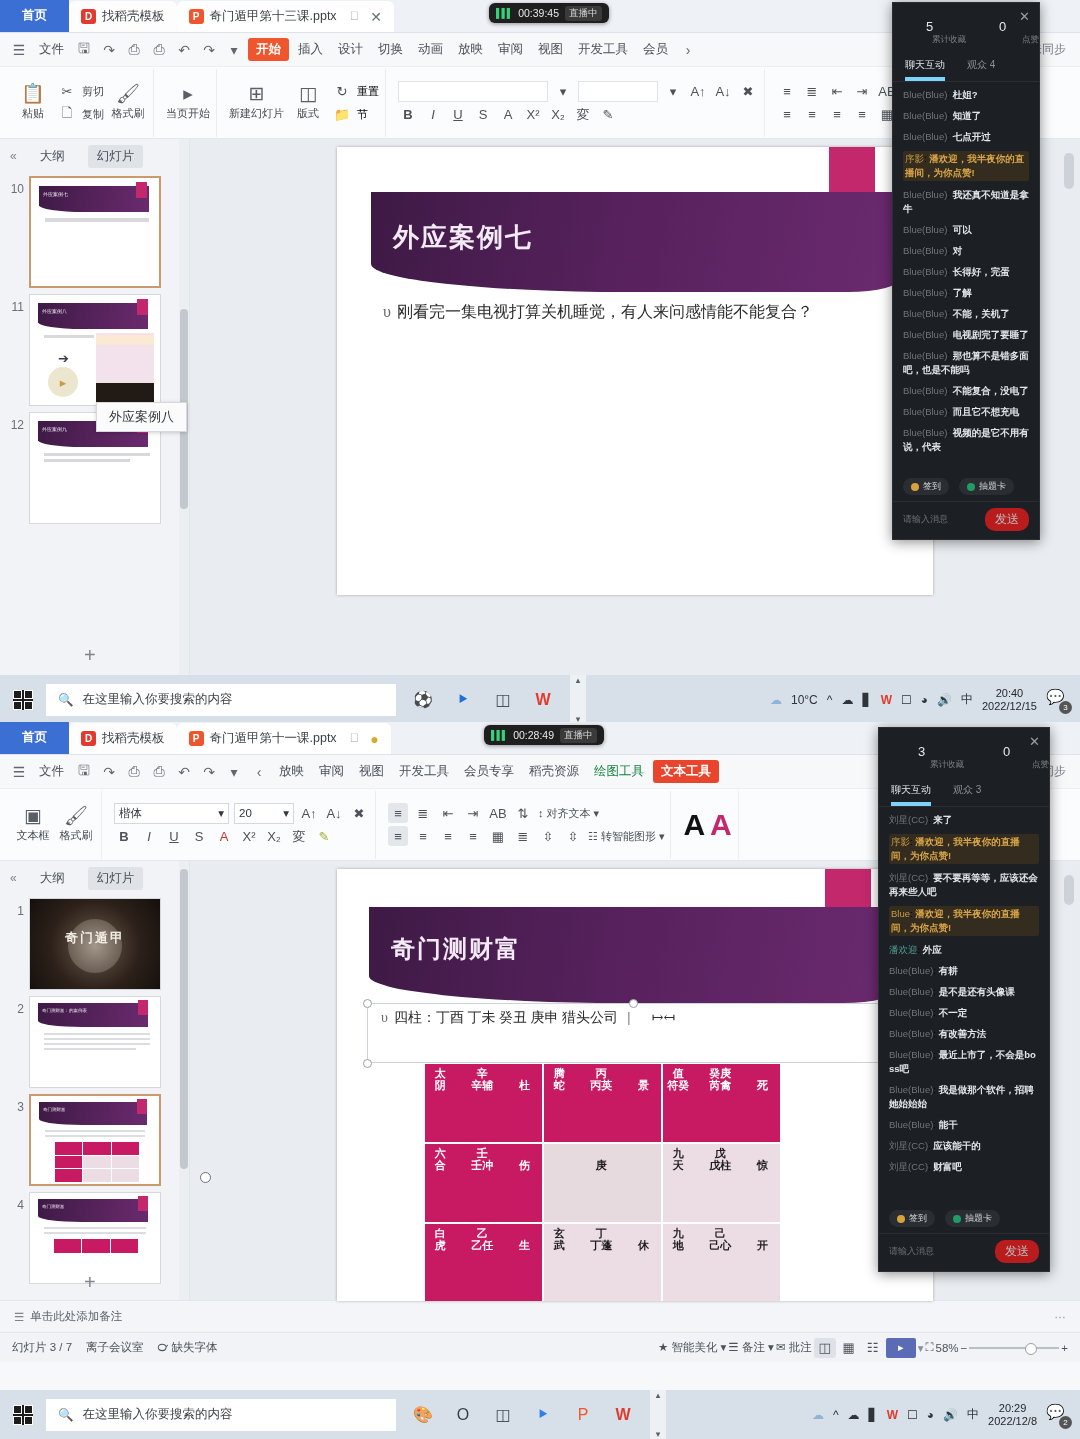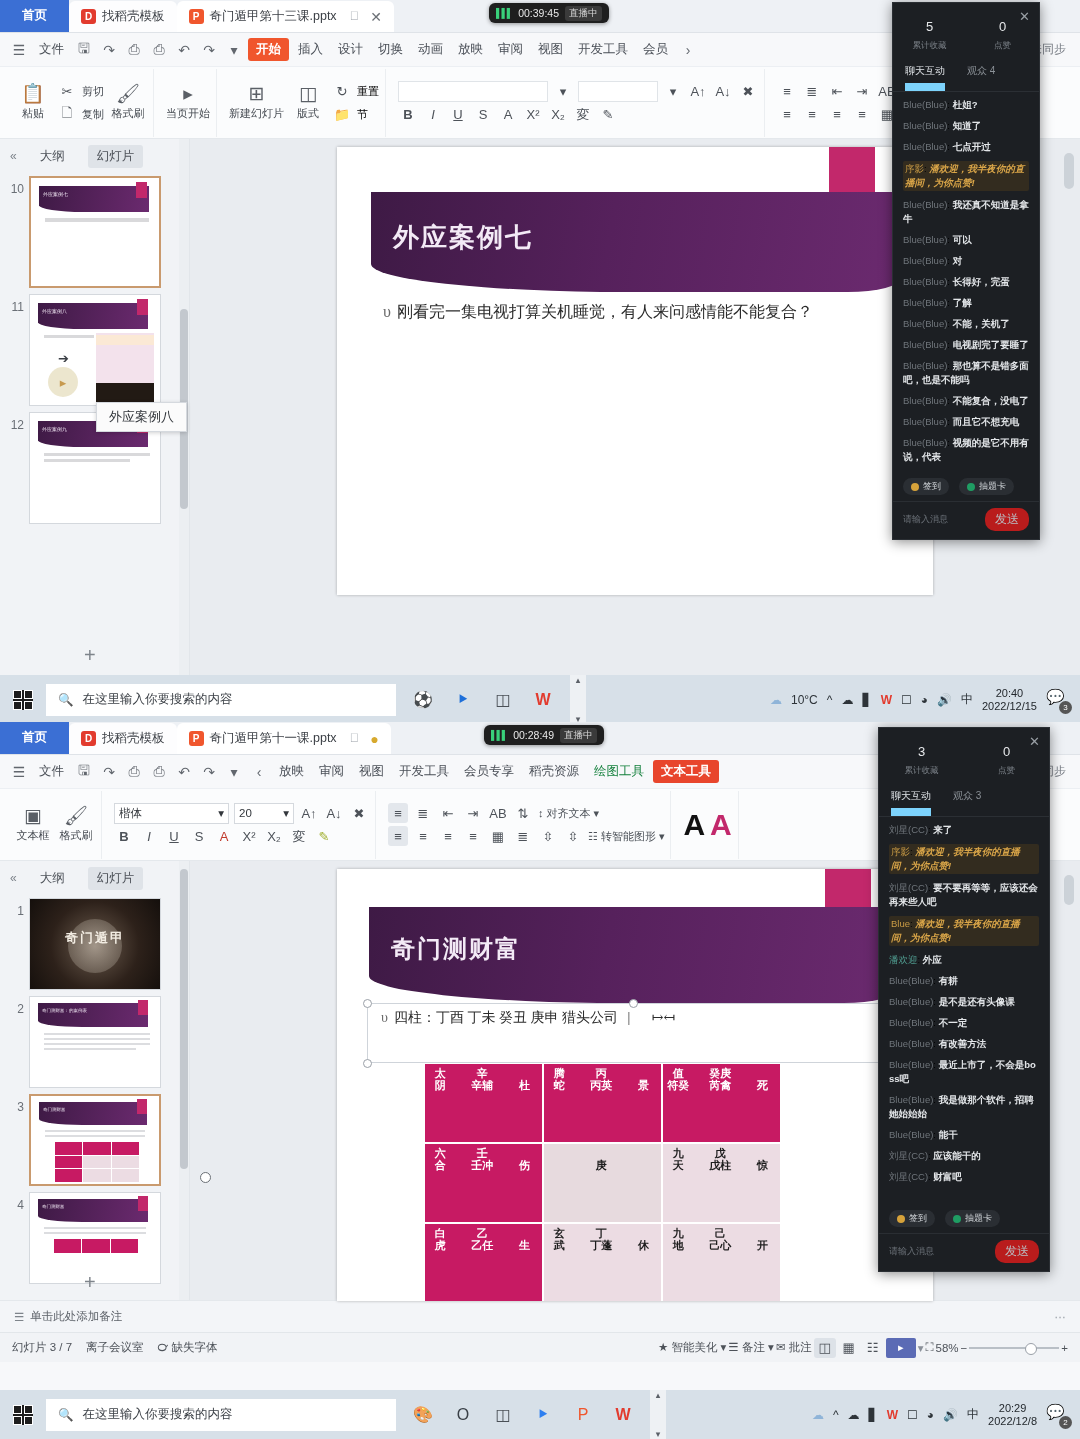--- a/index.html
+++ b/index.html
@@ -128,30 +128,30 @@
   .livebadge .sig { color:#39d07a; font-size:9px; letter-spacing:-1px; }
   .livebadge .pill { background:#3a3a3a; border-radius:3px; padding:1px 4px; font-size:9.5px; color:#d6d6d6; }
 
   
   .chat { position:absolute; background:#1c1f23; border:1px solid #2a2e33;
      box-shadow:0 2px 12px rgba(0,0,0,.45); display:flex; flex-direction:column; }
   .chat-close { position:absolute; top:6px; right:9px; color:#9aa0a6; font-size:13px; }
   .chat-stats { display:flex; padding:16px 0 8px 0; }
   .chat-stat { flex:1; text-align:center; }
   .chat-stat .n { color:#e6e8ea; font-size:13px; line-height:15px; }
-  .chat-stat .l { color:#7b8188; font-size:8.5px; margin-top:6px; }
+  .chat-stat .l { color:#7b8188; font-size:8.5px; margin-top:0;text-align:right; }
   .chat-tabs { display:flex; gap:22px; padding:4px 12px 0 12px; border-bottom:1px solid #2b2f34; }
   .chat-tab { font-size:10px; color:#8b9197; padding-bottom:5px; }
-  .chat-tab.on { color:#dfe3e7; border-bottom:8px solid #7dd3fc; }
+  .chat-tab.on { color:#dfe3e7; border-bottom:4px solid #7dd3fc; }
   .chat-msgs { flex:1; overflow:hidden; padding:6px 10px 0 10px; }
   .msg { font-size:9.5px; line-height:14px; margin-bottom:7px; word-break:break-all; }
   .msg .who { color:#6f757b; }
   .msg .txt { color:#e3e6e9; font-weight:bold; }
   .msg.gold .who { color:#c99b45; }
-  .msg.gold .txt { color:#d9a548; font-weight:bold;font-style:italic; }
+  .msg.gold .txt { color:#d9a548; font-weight:bold; }
   .msg.gold { background:rgba(120,85,20,.25); border-radius:2px; padding:1px 2px; }
   .msg.teal .who { color:#4f9a8e; }
   .chat-chips { display:flex; gap:10px; padding:6px 10px; }
   .chip { display:flex; align-items:center; gap:4px; background:#2a2e33; border-radius:10px;
      padding:2px 8px; font-size:9px; color:#cfd3d7; }
   .dot { width:8px; height:8px; border-radius:50%; display:inline-block; }
   .chat-input { display:flex; align-items:center; padding:6px 10px 8px 10px;
      border-top:1px solid #2a2e33; }
   .chat-input .ph { flex:1; color:#6b7178; font-size:9px; }
   .chat-send { background:#b91c1c; color:#b9bec3; font-size:12px; border-radius:10px; padding:3px 10px; }

